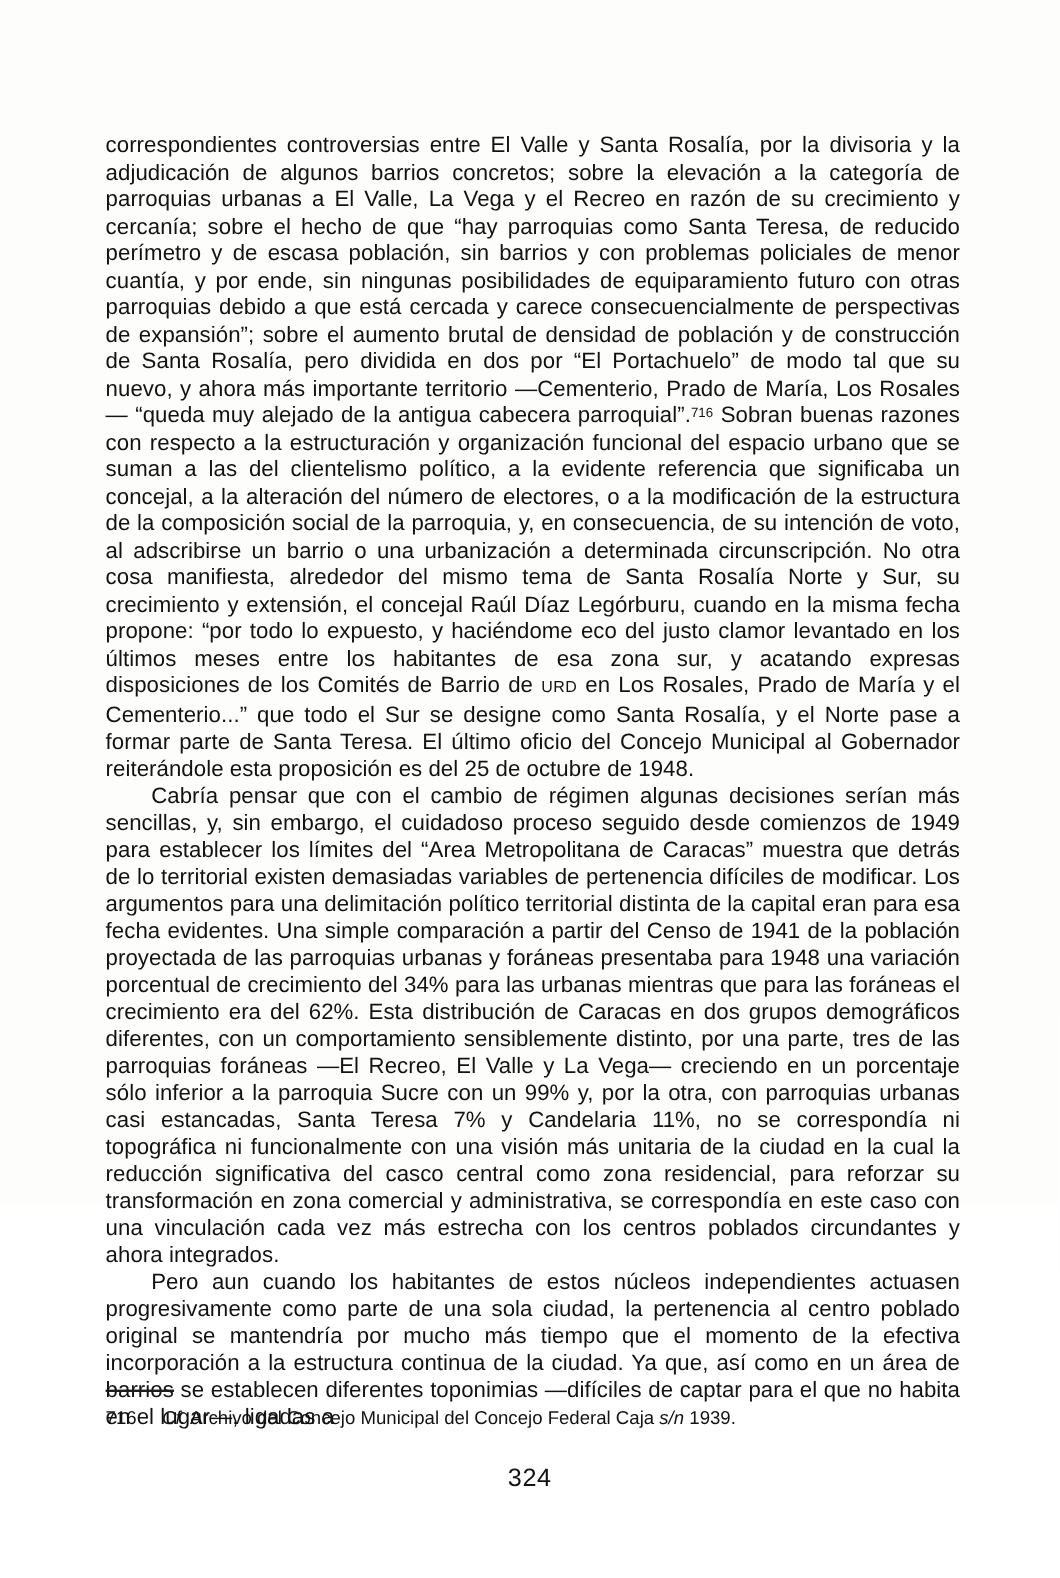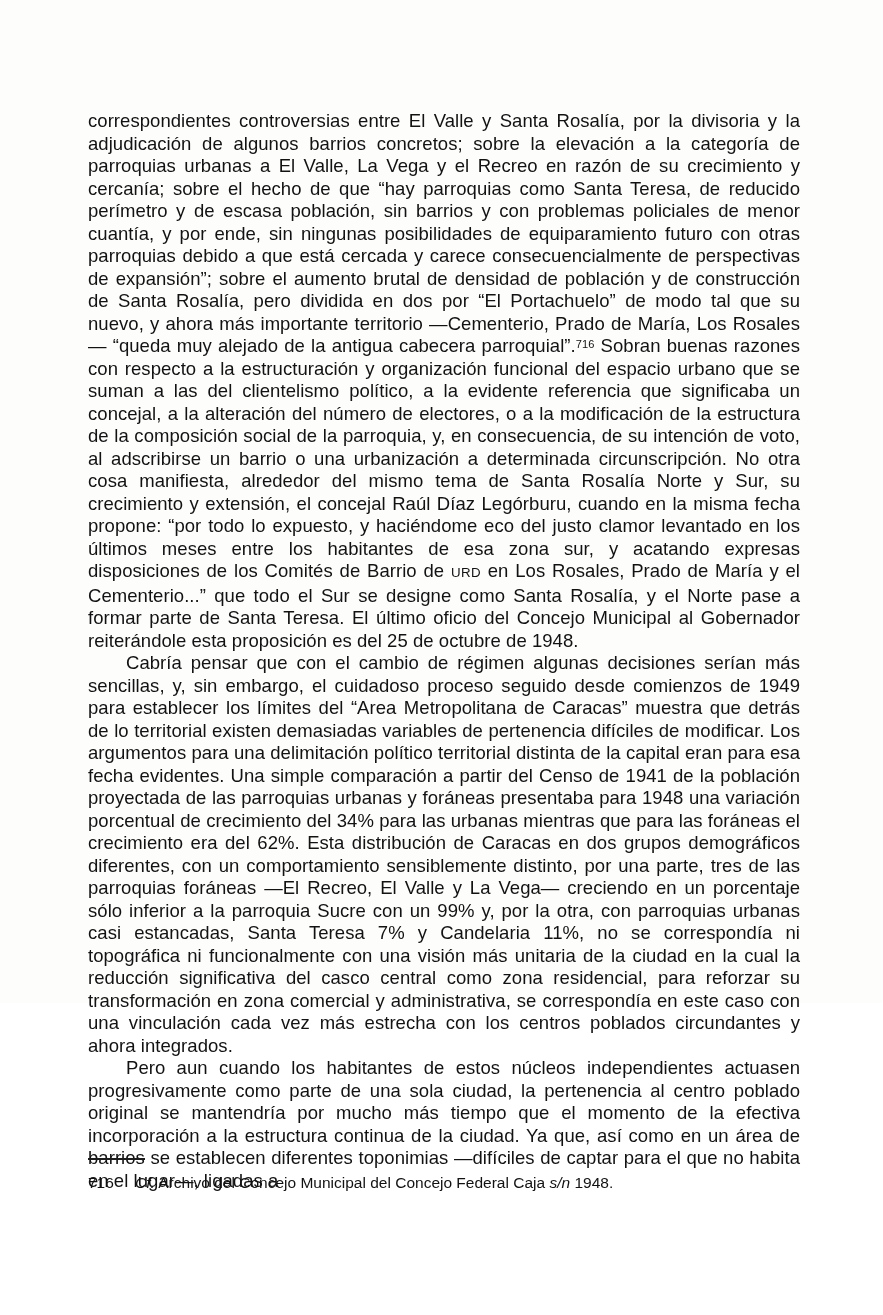--- a/index.html
+++ b/index.html
@@ -97,18 +97,19 @@
 
   <p class="para"><span class="seg-normal">correspondientes controversias entre El Valle y Santa Rosalía, por la divisoria y la adjudicación de algunos barrios concretos; sobre la elevación a la categoría de parroquias urbanas a El Valle, La Vega y el Recreo en razón de su crecimiento y cercanía; sobre el hecho de que “hay parroquias como Santa Teresa, de reducido perímetro y de escasa población, sin barrios y con problemas policiales de menor cuantía, y por ende, sin ningunas posibilidades de equiparamiento futuro con otras parroquias debido a que está cercada y carece consecuencialmente de perspectivas de expansión”; sobre el aumento brutal de densidad de población y de construcción de Santa Rosalía, pero dividida en dos por “El Portachuelo” de modo tal que su nuevo, y ahora más importante territorio —Cementerio, Prado de María, Los Rosales— “queda muy alejado de la antigua cabecera parroquial”.</span><span class="seg-sup">716</span><span class="seg-normal"> Sobran buenas razones con respecto a la estructuración y organización funcional del espacio urbano que se suman a las del clientelismo político, a la evidente referencia que significaba un concejal, a la alteración del número de electores, o a la modificación de la estructura de la composición social de la parroquia, y, en consecuencia, de su intención de voto, al adscribirse un barrio o una urbanización a determinada circunscripción. No otra cosa manifiesta, alrededor del mismo tema de Santa Rosalía Norte y Sur, su crecimiento y extensión, el concejal Raúl Díaz Legórburu, cuando en la misma fecha propone: “por todo lo expuesto, y haciéndome eco del justo clamor levantado en los últimos meses entre los habitantes de esa zona sur, y acatando expresas disposiciones de los Comités de Barrio de </span><span class="seg-smallcaps">URD</span><span class="seg-normal"> en Los Rosales, Prado de María y el Cementerio...” que todo el Sur se designe como Santa Rosalía, y el Norte pase a formar parte de Santa Teresa. El último oficio del Concejo Municipal al Gobernador reiterándole esta proposición es del 25 de octubre de 1948.</span></p>
       <p class="para indent"><span class="seg-normal">Cabría pensar que con el cambio de régimen algunas decisiones serían más sencillas, y, sin embargo, el cuidadoso proceso seguido desde comienzos de 1949 para establecer los límites del “Area Metropolitana de Caracas” muestra que detrás de lo territorial existen demasiadas variables de pertenencia difíciles de modificar. Los argumentos para una delimitación político territorial distinta de la capital eran para esa fecha evidentes. Una simple comparación a partir del Censo de 1941 de la población proyectada de las parroquias urbanas y foráneas presentaba para 1948 una variación porcentual de crecimiento del 34% para las urbanas mientras que para las foráneas el crecimiento era del 62%. Esta distribución de Caracas en dos grupos demográficos diferentes, con un comportamiento sensiblemente distinto, por una parte, tres de las parroquias foráneas —El Recreo, El Valle y La Vega— creciendo en un porcentaje sólo inferior a la parroquia Sucre con un 99% y, por la otra, con parroquias urbanas casi estancadas, Santa Teresa 7% y Candelaria 11%, no se correspondía ni topográfica ni funcionalmente con una visión más unitaria de la ciudad en la cual la reducción significativa del casco central como zona residencial, para reforzar su transformación en zona comercial y administrativa, se correspondía en este caso con una vinculación cada vez más estrecha con los centros poblados circundantes y ahora integrados.</span></p>
       <p class="para indent"><span class="seg-normal">Pero aun cuando los habitantes de estos núcleos independientes actuasen progresivamente como parte de una sola ciudad, la pertenencia al centro poblado original se mantendría por mucho más tiempo que el momento de la efectiva incorporación a la estructura continua de la ciudad. Ya que, así como en un área de barrios se establecen diferentes toponimias —difíciles de captar para el que no habita en el lugar—, ligadas a</span></p>
     </main>
 
   <div class="footnote-area">
     <div class="footnote-rule"></div>
     <div class="footnote">
       <span class="fn-marker">716</span>
-      <span class="fn-text"><span class="seg-italic">Cf.</span><span class="seg-normal"> Archivo del Concejo Municipal del Concejo Federal Caja </span><span class="seg-italic">s/n</span><span class="seg-normal"> 1948.</span></span>
+      <span class="fn-text"><span class="seg-italic">Cf.</span><span class="seg-normal"> Archivo del Concejo Municipal del Concejo Federal Caja </span><span class="seg-italic">s/n</span><span class="seg-normal"> 1939.</span></span>
     </div>
   </div>
 
+  <div class="page-number">324</div>
 
 </div>
 
 </body></html>

